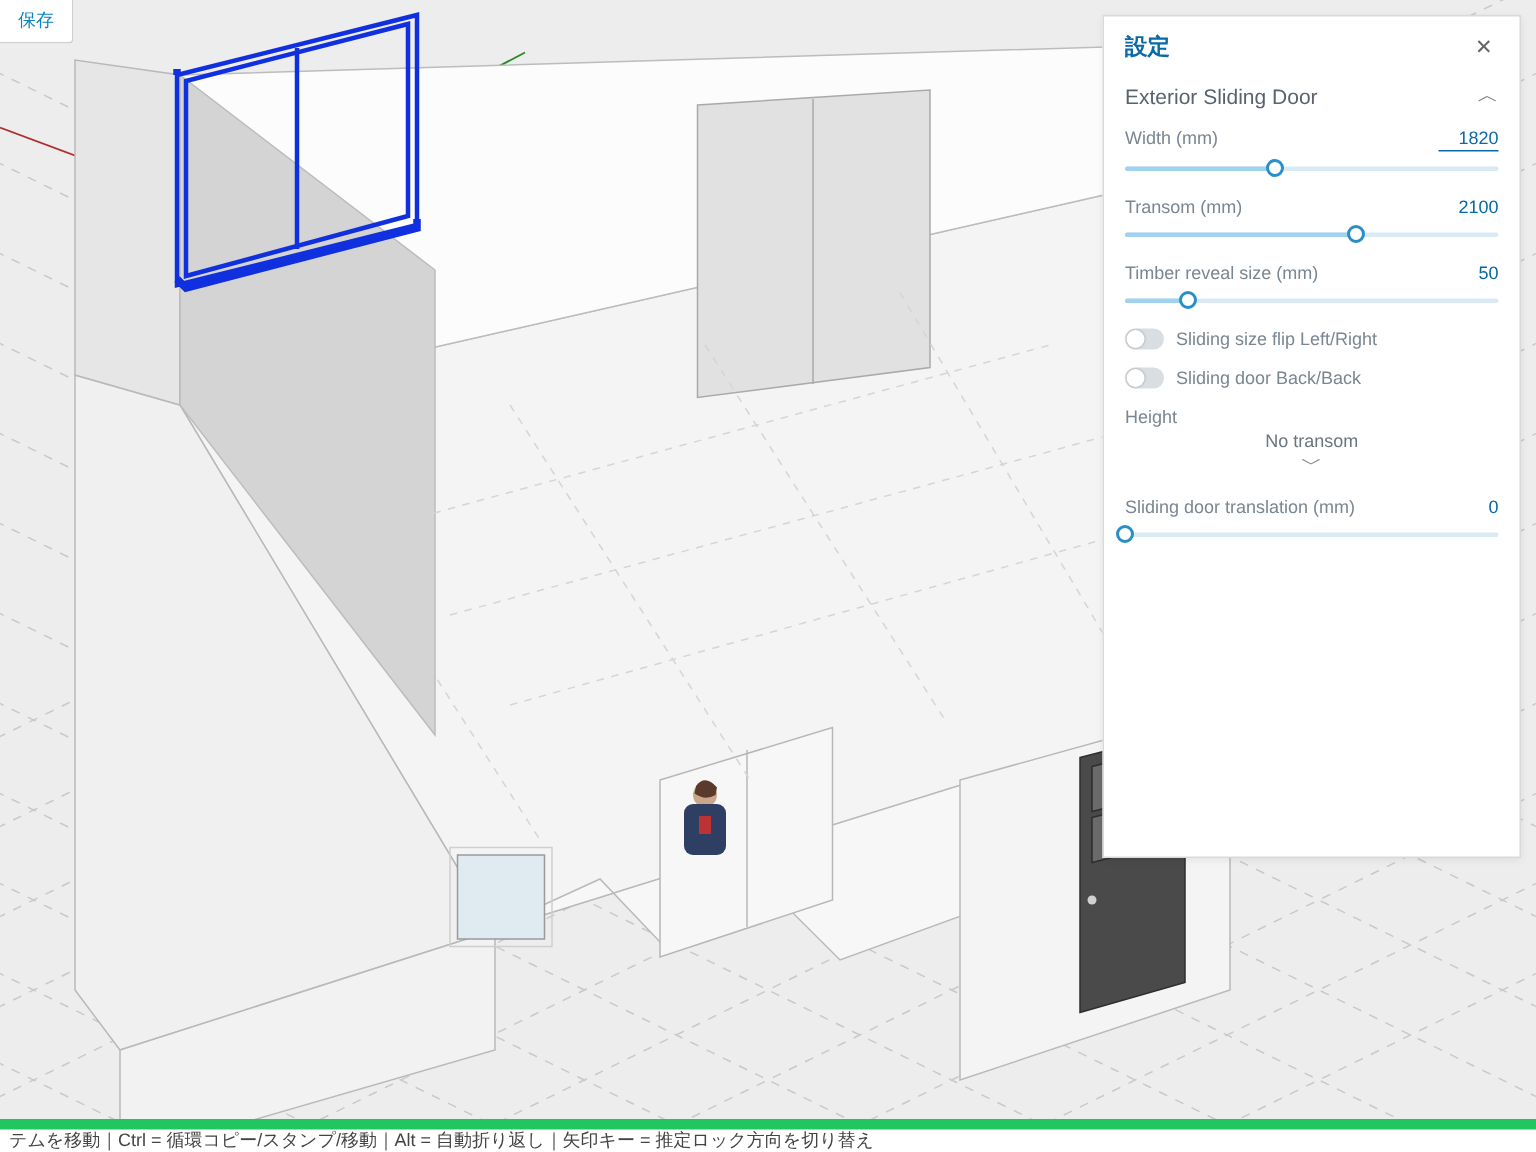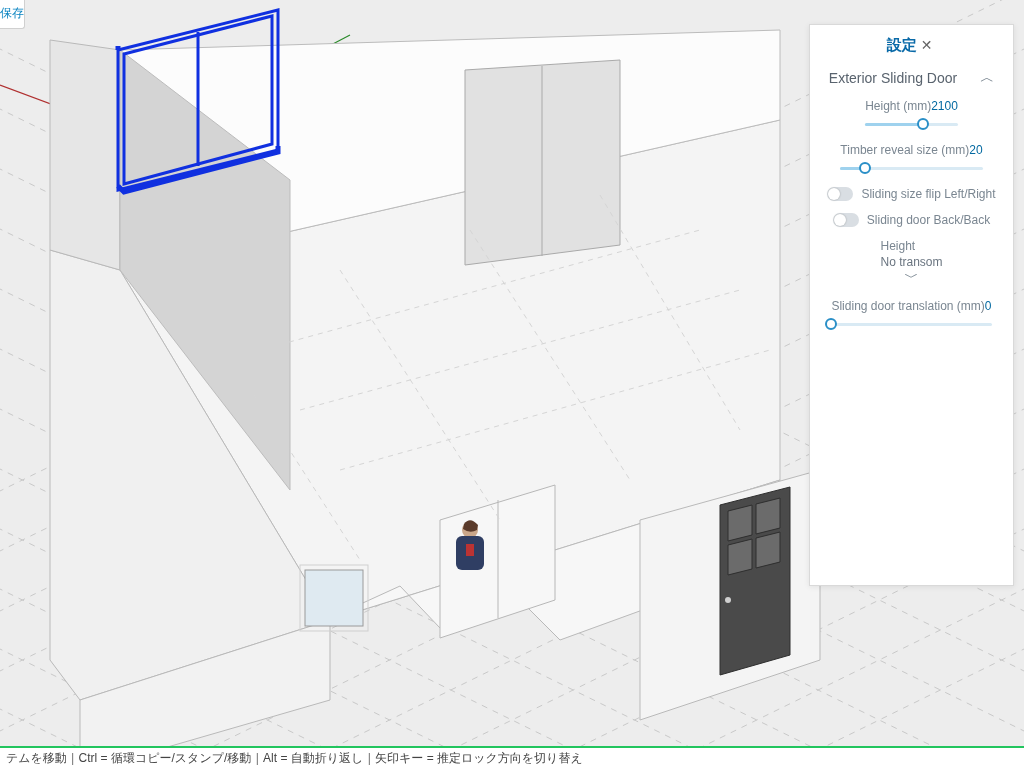--- a/index.html
+++ b/index.html
@@ -3,31 +3,31 @@
 <meta charset="utf-8">
 <style>
   * { box-sizing: border-box; margin: 0; padding: 0; }
   html, body { width: 1024px; height: 768px; overflow: hidden; font-family: "Helvetica Neue", Arial, sans-serif; font-size: 12px; color: #555; }
   body { background: #eaeaea; position: relative; }
 
   
   .scene { position:absolute; inset:0; }
 
   .save-btn {
-    position:absolute; left:0; top:0; padding:5px 0 6px; background:#fff;
+    position:absolute; left:0; top:0; padding:5px 12px 6px; background:#fff;
     color:#0a84c1; border:1px solid #d0d0d0; border-top:none; border-left:none;
     border-bottom-right-radius:3px; font-size:12px; cursor:pointer;
   }
 
   
   .panel {
-    position:absolute; right:10px; top:24px; width:205px; height:562px;
+    position:absolute; right:10px; top:10px; width:279px; height:562px;
     background:#fff; border:1px solid #d9d9d9; box-shadow:0 1px 6px rgba(0,0,0,.08);
     padding:10px 14px; display:flex; flex-direction:column; gap:8px;
-    font-size:12px; color:#6a7580;align-items:center;
+    font-size:12px; color:#6a7580;
   }
   .panel-header { display:flex; align-items:center; justify-content:space-between; }
   .panel-title { color:#0a6aa8; font-weight:700; font-size:15px; }
   .close-x { font-size:14px; color:#666; cursor:pointer; padding:2px 4px; }
   .section-head { display:flex; align-items:center; justify-content:space-between; padding-top:6px;gap:23px; }
   .section-title { color:#59636e; font-size:14px; }
   .chev { color:#7a8691; font-size:14px; cursor:pointer; }
 
   .prop { display:flex; flex-direction:column; gap:2px; margin-top:4px; }
   .prop-row { display:flex; align-items:baseline; justify-content:space-between; }
@@ -56,21 +56,21 @@
     content:""; position:absolute; left:1px; top:1px; width:12px; height:12px; background:#fff;
     border-radius:50%; box-shadow:0 0 2px rgba(0,0,0,.3);
   }
   .toggle-label{ color:#7a8691; }
 
   .select-row { display:flex; align-items:center; justify-content:space-between; cursor:pointer;flex-direction:column; }
 
   
   .status {
     position:absolute; left:0; right:0; bottom:0; height:22px; background:#fff;
-    border-top:2px solid #22c55e; display:flex; align-items:center; padding:0 6px;
+    border-top:7px solid #22c55e; display:flex; align-items:center; padding:0 6px;
     font-size:12px; color:#444;
   }
 </style>
 </head>
 <body>
 
 <div class="scene">
 <svg width="1024" height="768" viewBox="0 0 1024 768">
 
   <rect x="0" y="0" width="1024" height="768" fill="#ededed"></rect>
@@ -172,37 +172,48 @@
   <div class="panel-header">
     <div class="panel-title">設定</div>
     <div class="close-x">✕</div>
   </div>
 
   <div class="section-head">
     <div class="section-title">Exterior Sliding Door</div>
     <div class="chev">︿</div>
   </div>
 
-
-  <div class="prop">
-    <div class="prop-row">
-      <span class="prop-label">Height (mm)</span>
+  <div class="prop">
+    <div class="prop-row">
+      <span class="prop-label">Width (mm)</span>
+      <span class="prop-value edit">1820</span>
+    </div>
+    <div class="slider">
+      <div class="track"></div>
+        <div class="fill" style="width: 40%;"></div>
+        <div class="knob" style="left: 40%;"></div>
+    </div>
+  </div>
+
+  <div class="prop">
+    <div class="prop-row">
+      <span class="prop-label">Transom (mm)</span>
       <span class="prop-value">2100</span>
     </div>
     <div class="slider">
       <div class="track"></div>
         <div class="fill" style="width: 62%;"></div>
         <div class="knob" style="left: 62%;"></div>
     </div>
   </div>
 
   <div class="prop">
     <div class="prop-row">
       <span class="prop-label">Timber reveal size (mm)</span>
-      <span class="prop-value">20</span>
+      <span class="prop-value">50</span>
     </div>
     <div class="slider">
       <div class="track"></div>
         <div class="fill" style="width: 17%;"></div>
         <div class="knob" style="left: 17%;"></div>
     </div>
   </div>
 
   <div class="toggle-row">
     <div class="toggle"></div>

